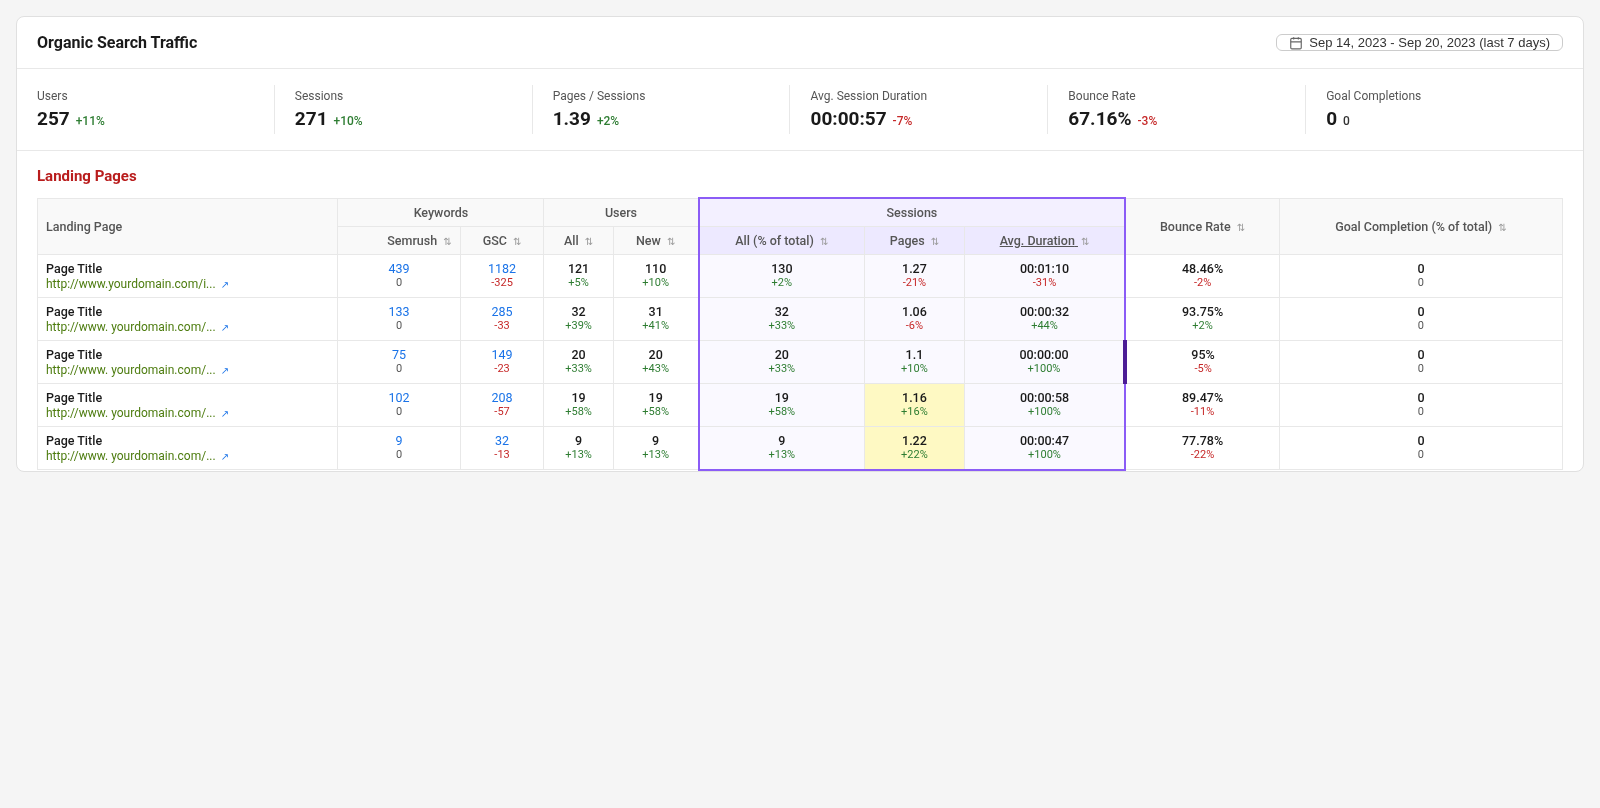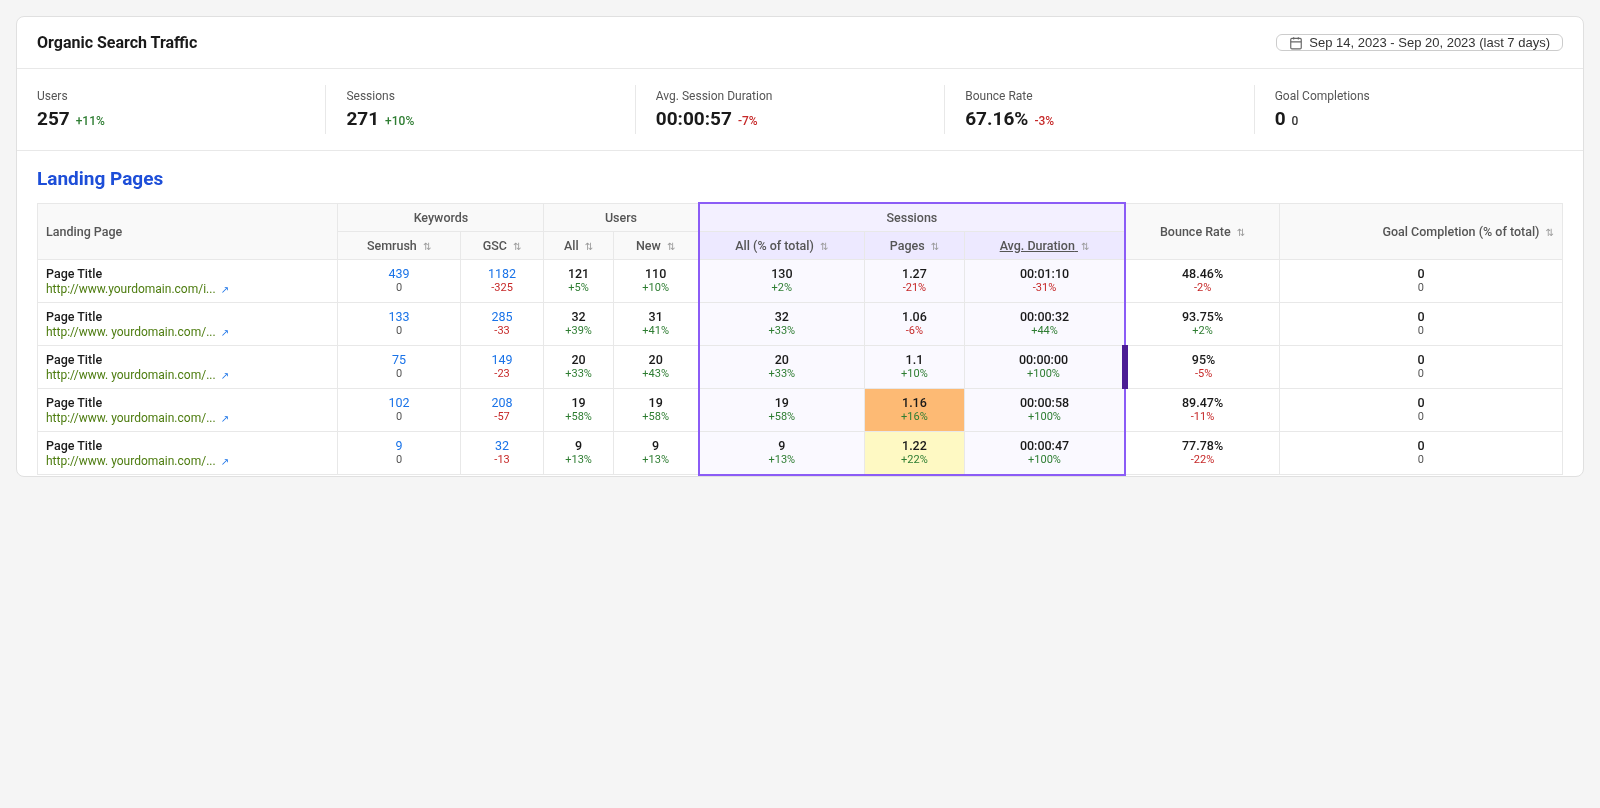--- a/index.html
+++ b/index.html
@@ -81,23 +81,23 @@
       font-weight: 500;
     }
     .green { color: #2e7d32; }
     .red { color: #c62828; }
 
     
     .landing-pages-section {
       padding: 16px 20px 0;
     }
     .section-title {
-      font-size: 19px;
+      font-size: 15px;
       font-weight: 700;
-      color: #1d4ed8;
+      color: #b91c1c;
       margin-bottom: 12px;
     }
 
     
     .data-table {
       width: 100%;
       border-collapse: collapse;
       font-size: 12.5px;
     }
     .data-table th {
@@ -182,20 +182,27 @@
       </div>
     </div>
       <div class="metric-item">
       <div class="metric-label">Sessions</div>
       <div class="metric-value-row">
         <span class="metric-value">271</span>
         <span class="metric-change green">+10%</span>
       </div>
     </div>
       <div class="metric-item">
+      <div class="metric-label">Pages / Sessions</div>
+      <div class="metric-value-row">
+        <span class="metric-value">1.39</span>
+        <span class="metric-change green">+2%</span>
+      </div>
+    </div>
+      <div class="metric-item">
       <div class="metric-label">Avg. Session Duration</div>
       <div class="metric-value-row">
         <span class="metric-value">00:00:57</span>
         <span class="metric-change red">-7%</span>
       </div>
     </div>
       <div class="metric-item">
       <div class="metric-label">Bounce Rate</div>
       <div class="metric-value-row">
         <span class="metric-value">67.16%</span>
@@ -231,28 +238,28 @@
 
           <th colspan="3" class="group-header" style="border: 2px solid #8b5cf6; border-bottom: 1px solid #e8e8e8; background:#f3f0ff;">
             <span>Sessions</span>
           </th>
 
           <th rowspan="2" style="cursor:pointer;">
             <span>Bounce Rate</span>
             <span class="sort-icon">⇅</span>
           </th>
 
-          <th rowspan="2" style="cursor:pointer; min-width:100px;text-align:right;">
+          <th rowspan="2" style="cursor:pointer; min-width:100px;">
             <span>Goal Completion (% of total)</span>
             <span class="sort-icon">⇅</span>
           </th>
         </tr>
         <tr>
 
-          <th style="cursor:pointer;">
+          <th style="cursor:pointer;text-align:right;">
             <span>Semrush</span>
             <span class="sort-icon">⇅</span>
           </th>
           <th style="cursor:pointer;">
             <span>GSC</span>
             <span class="sort-icon">⇅</span>
           </th>
 
           <th style="cursor:pointer;">
             <span>All</span>
@@ -393,21 +400,21 @@
         <div class="cell-sub green">+43%</div>
       </td>
       <td style="background:#faf9ff; border-left: 2px solid #8b5cf6; ">
         <div class="cell-main">20</div>
         <div class="cell-sub green">+33%</div>
       </td>
       <td style="background:#faf9ff; ">
         <div class="cell-main">1.1</div>
         <div class="cell-sub green">+10%</div>
       </td>
-      <td style="background:#faf9ff; border-right: 6px solid #4c1d95; ">
+      <td style="background:#faf9ff; border-right: 4px solid #4c1d95; ">
         <div class="cell-main">00:00:00</div>
         <div class="cell-sub green">+100%</div>
       </td>
       <td>
         <div class="cell-main">95%</div>
         <div class="cell-sub red">-5%</div>
       </td>
       <td>
         <div class="cell-main">0</div>
         <div class="cell-sub neutral">0</div>
@@ -434,21 +441,21 @@
         <div class="cell-sub green">+58%</div>
       </td>
       <td>
         <div class="cell-main">19</div>
         <div class="cell-sub green">+58%</div>
       </td>
       <td style="background:#faf9ff; border-left: 2px solid #8b5cf6; ">
         <div class="cell-main">19</div>
         <div class="cell-sub green">+58%</div>
       </td>
-      <td style="background:#fdba74; ">
+      <td style="background:#fef9c3; ">
         <div class="cell-main">1.16</div>
         <div class="cell-sub green">+16%</div>
       </td>
       <td style="background:#faf9ff; border-right: 2px solid #8b5cf6; ">
         <div class="cell-main">00:00:58</div>
         <div class="cell-sub green">+100%</div>
       </td>
       <td>
         <div class="cell-main">89.47%</div>
         <div class="cell-sub red">-11%</div>

